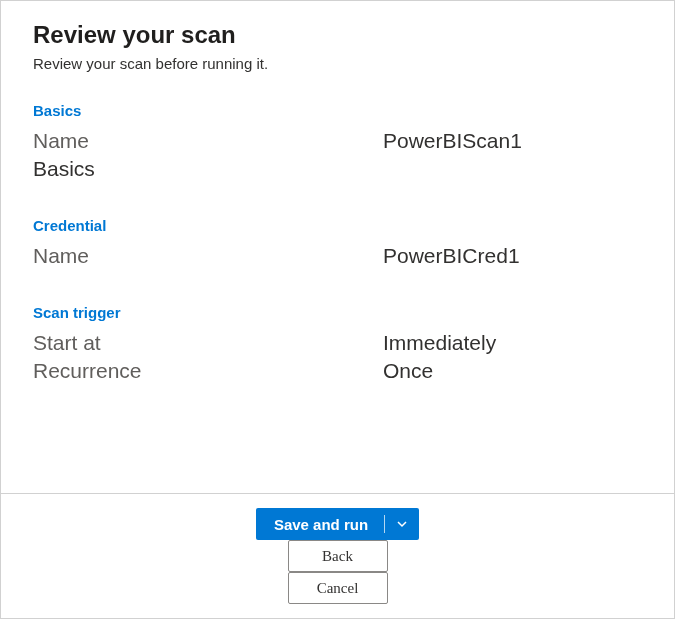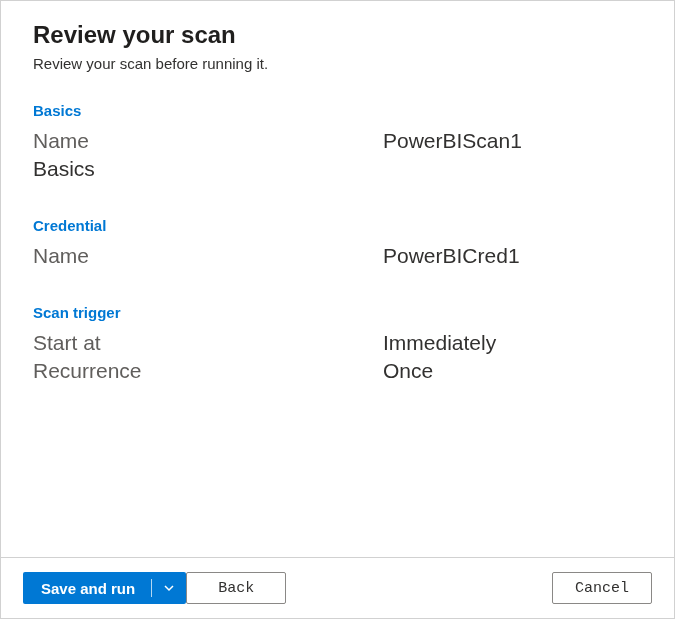--- a/index.html
+++ b/index.html
@@ -52,24 +52,25 @@
   .row .value {
     color: #323130;
     text-align: center;
   }
   .footer {
     border-top: 1px solid #d1d1d1;
     padding: 14px 22px;
     display: flex;
     align-items: center;
     gap: 0;
+    flex-direction: column;
   }
   .spacer { flex: 1; }
   .btn {
-    font-family: Liberation Mono, monospace;
+    font-family: Liberation Serif, serif;
     font-size: 15px;
     border-radius: 2px;
     cursor: pointer;
     height: 32px;
     display: inline-flex;
     align-items: center;
     justify-content: center;
   }
   .btn-secondary {
     background: #fff;

